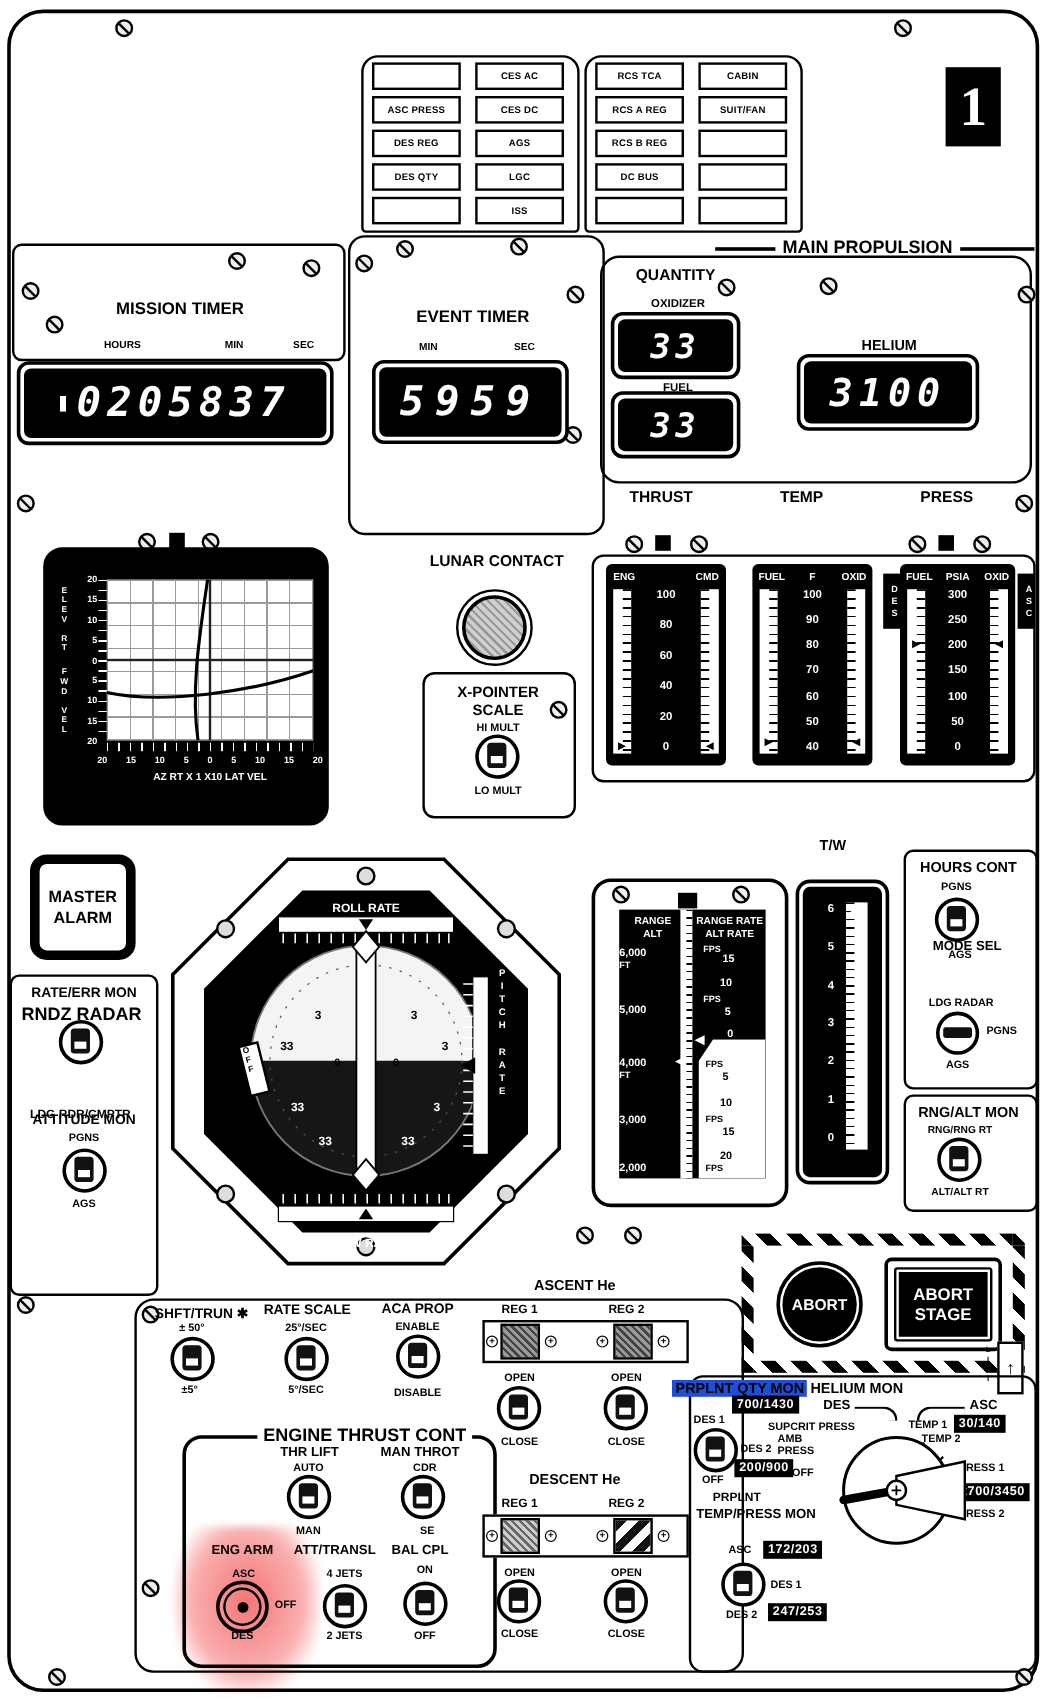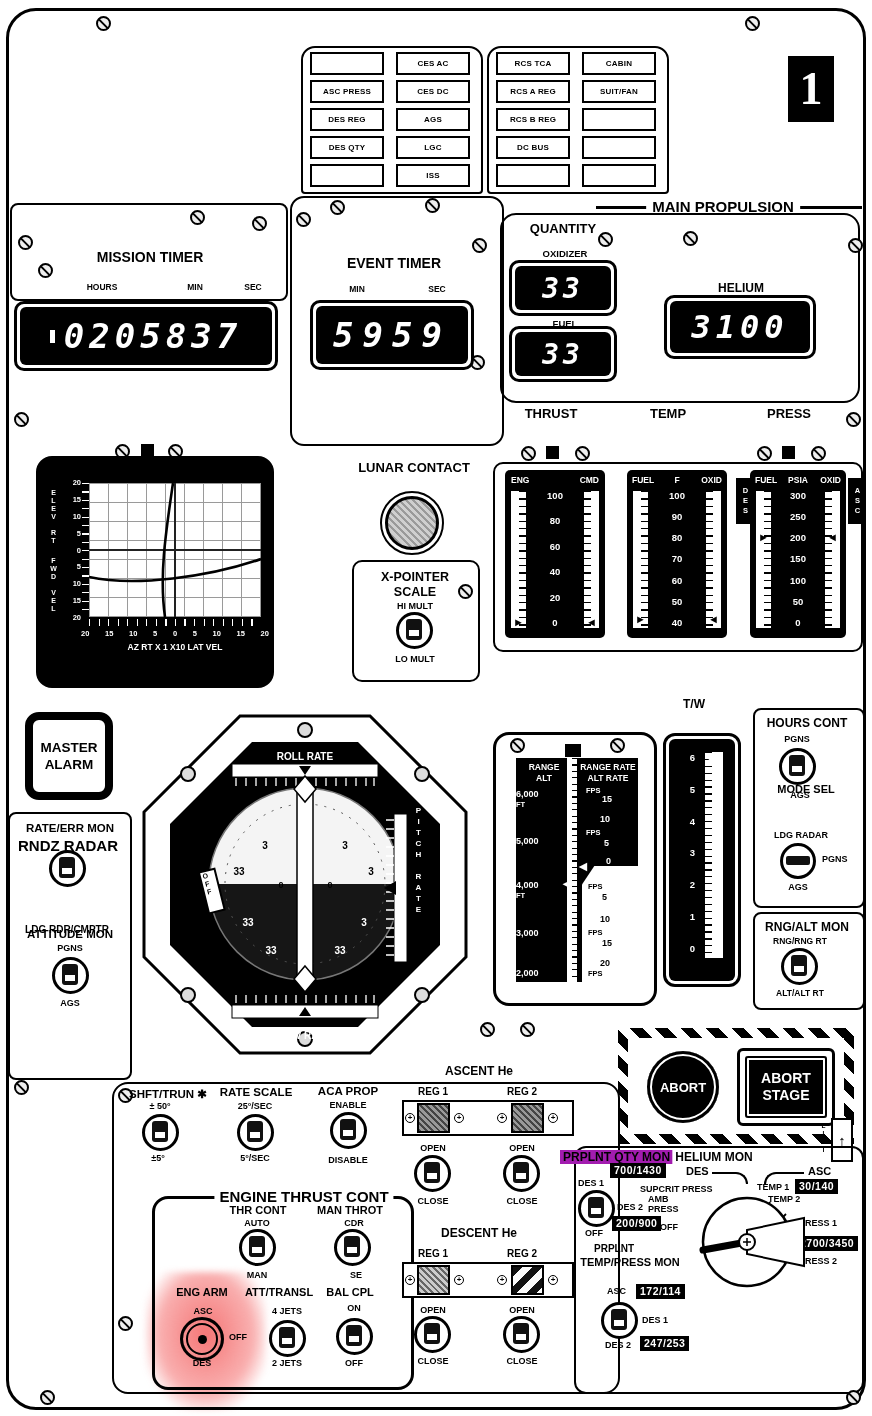--- a/index.html
+++ b/index.html
@@ -427,21 +427,21 @@
   <div class="L c" style="left:348px;top:1085px;font-size:11.5px">ACA PROP</div>
   <div class="L c" style="left:348px;top:1100px;font-size:9px">ENABLE</div>
   <div class="tog" style="left:330px;top:1112px">
       <span class="ring"></span>
       <span class="bat"></span>
     </div>
   <div class="L c" style="left:348px;top:1155px;font-size:9px">DISABLE</div>
 
   <div class="outline" style="left:152px;top:1196px;width:262px;height:194px;border-radius:16px;border-width:3px"></div>
   <div class="L c" style="left:304px;top:1188px;font-size:15px;background:#fff;padding:0 5px">ENGINE THRUST CONT</div>
-  <div class="L c" style="left:258px;top:1204px;font-size:11px">THR CONT</div>
+  <div class="L c" style="left:258px;top:1204px;font-size:11px">THR LIFT</div>
   <div class="L c" style="left:350px;top:1204px;font-size:11px">MAN THROT</div>
   <div class="L c" style="left:257px;top:1218px;font-size:9px">AUTO</div>
   <div class="L c" style="left:354px;top:1218px;font-size:9px">CDR</div>
   <div class="tog" style="left:239px;top:1229px">
       <span class="ring"></span>
       <span class="bat"></span>
     </div>
   <div class="tog" style="left:334px;top:1229px">
       <span class="ring"></span>
       <span class="bat"></span>
@@ -513,21 +513,21 @@
     </div>
   <div class="tog" style="left:503px;top:1316px">
       <span class="ring"></span>
       <span class="bat"></span>
     </div>
   <div class="L c" style="left:433px;top:1356px;font-size:9px">CLOSE</div>
   <div class="L c" style="left:522px;top:1356px;font-size:9px">CLOSE</div>
 
   <div class="outline" style="left:574px;top:1146px;width:290px;height:248px;border-radius:12px"></div>
 
-  <div class="L" style="left:560px;top:1150px;font-size:12px;background:#a21caf;padding:0 3px">PRPLNT QTY MON</div>
+  <div class="L" style="left:560px;top:1150px;font-size:12px;background:#1d4ed8;padding:0 3px">PRPLNT QTY MON</div>
   <div class="badge" style="left:610px;top:1163px">700/1430</div>
   <div class="L" style="left:578px;top:1178px;font-size:9px">DES 1</div>
   <div class="tog" style="left:578px;top:1190px">
       <span class="ring"></span>
       <span class="bat"></span>
     </div>
   <div class="L" style="left:617px;top:1202px;font-size:9px">DES 2</div>
   <div class="badge" style="left:612px;top:1216px">200/900</div>
   <div class="L" style="left:585px;top:1228px;font-size:9px">OFF</div>
 
@@ -557,21 +557,21 @@
     <circle cx="57" cy="56" r="44" fill="#fff" stroke="#000" stroke-width="2.5"></circle>
     <path d="M57,44 L114,32 L114,80 L57,68 Z" fill="#fff" stroke="#000" stroke-width="2"></path>
     <line x1="57" y1="56" x2="13" y2="64" stroke="#000" stroke-width="7" stroke-linecap="round"></line>
     <circle cx="57" cy="56" r="8" fill="#fff" stroke="#000" stroke-width="2"></circle>
     <path d="M53,56 h8 M57,52 v8" stroke="#000" stroke-width="1.5"></path>
   </svg>
 
   <div class="L c" style="left:614px;top:1243px;font-size:10px">PRPLNT</div>
   <div class="L c" style="left:630px;top:1256px;font-size:11px">TEMP/PRESS MON</div>
   <div class="L" style="left:607px;top:1286px;font-size:9px">ASC</div>
-  <div class="badge" style="left:636px;top:1284px">172/114</div>
+  <div class="badge" style="left:636px;top:1284px">172/203</div>
   <div class="tog" style="left:601px;top:1302px">
       <span class="ring"></span>
       <span class="bat"></span>
     </div>
   <div class="L" style="left:642px;top:1315px;font-size:9px">DES 1</div>
   <div class="L" style="left:605px;top:1340px;font-size:9px">DES 2</div>
   <div class="badge" style="left:640px;top:1336px">247/253</div>
 
   <div class="glow"></div>
 

